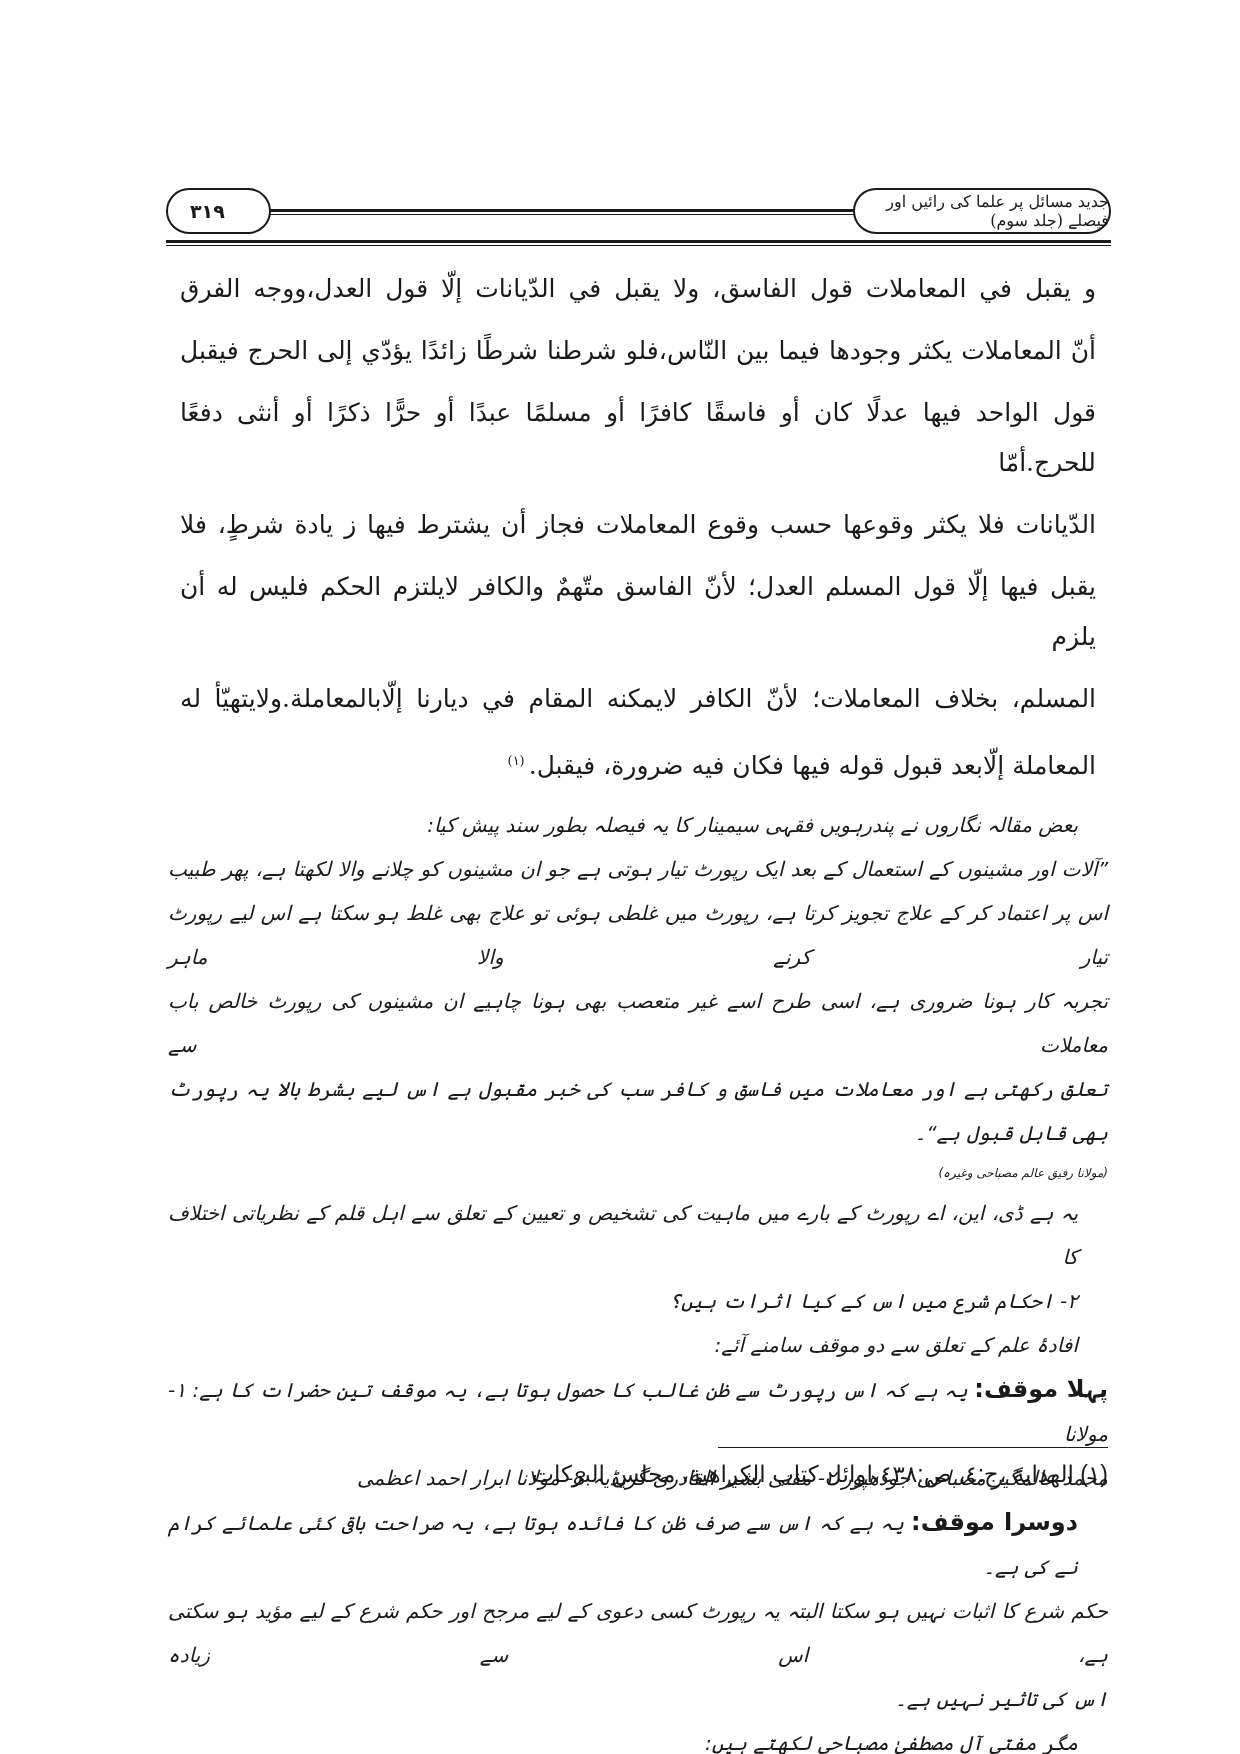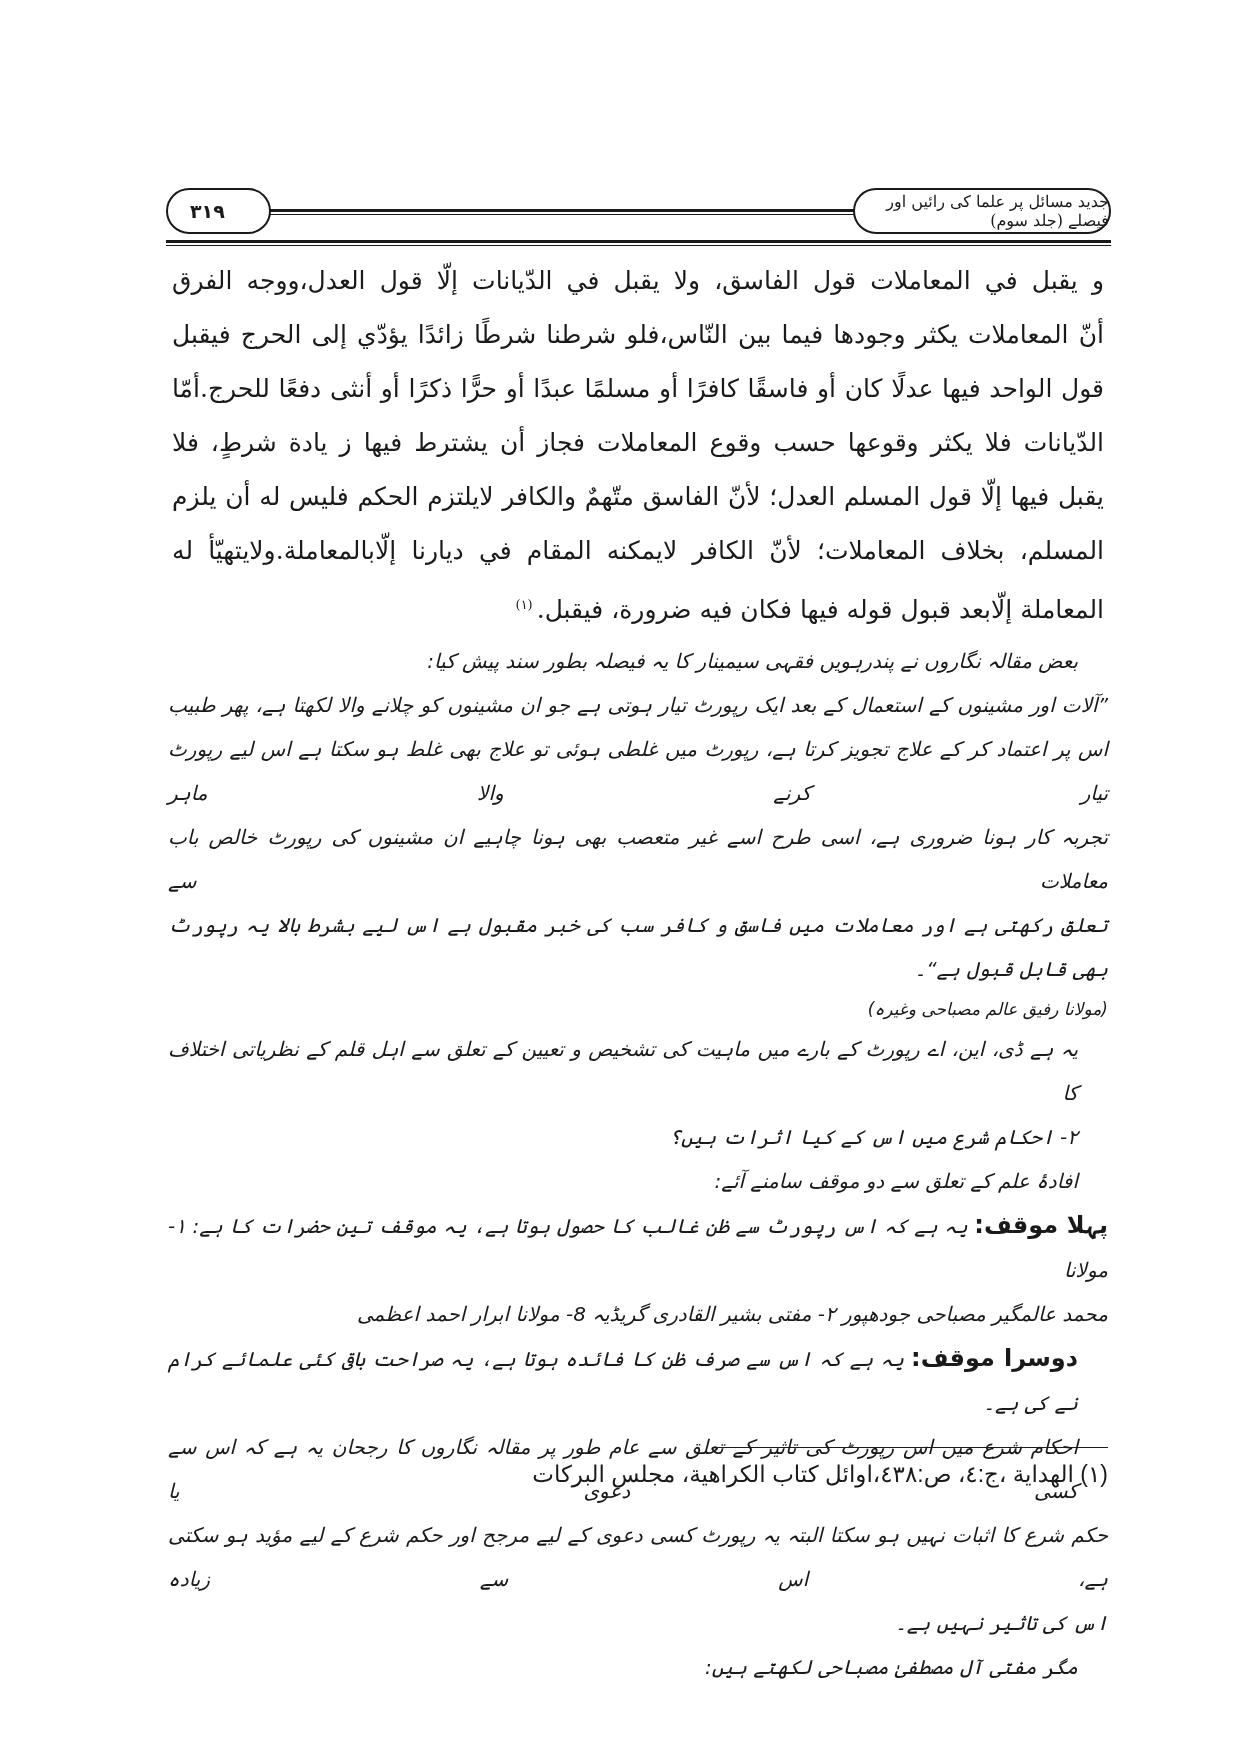--- a/index.html
+++ b/index.html
@@ -10,26 +10,26 @@
     .header { position: absolute; left: 150px; top: 188px; width: 945px; height: 52px; }
     .pill { position: absolute; top: 0; height: 46px; border: 2px solid #1a1a1a; border-radius: 24px; background: #fff; box-sizing: border-box; display: flex; align-items: center; z-index: 2; }
     .pill-page { left: 0; width: 105px; padding-left: 22px; font-family: "DejaVu Sans", sans-serif; font-size: 19px; font-weight: bold; }
     .pill-title { right: 0; width: 258px; justify-content: center; direction: rtl; font-family: "DejaVu Serif", serif; font-size: 16px; }
     .hdr-rule { position: absolute; left: 100px; right: 250px; top: 21px; height: 0; border-top: 3px solid #1a1a1a; border-bottom: 1.5px solid #1a1a1a; padding-top: 2px; }
     .hdr-rule2 { position: absolute; left: 0; right: 0; top: 52px; height: 0; border-top: 3px solid #1a1a1a; }
     .hdr-rule2b { position: absolute; left: 0; right: 0; top: 57px; height: 0; border-top: 1px solid #1a1a1a; }
 
     
     .content { position: absolute; left: 152px; top: 252px; width: 940px; direction: rtl; text-align: justify; }
-    .ar { font-family: "DejaVu Serif", serif; font-size: 25px; line-height: 50px; margin: 4px; text-align-last: justify; }
+    .ar { font-family: "DejaVu Serif", serif; font-size: 25px; line-height: 50px; margin: 12px; text-align-last: justify; }
     .ar.last { text-align-last: right; }
     .ur { font-family: "DejaVu Sans", sans-serif; font-size: 20px; line-height: 44px; margin: 0; font-style: italic; }
     .ur.j { text-align-last: justify; }
     .ur.indent { padding-right: 30px; }
-    .ur.small { font-size: 17px; line-height: 36px; }
+    .ur.small { font-size: 12px; line-height: 36px; }
     .ur.last { text-align-last: right; }
     .qa-row { display: flex; justify-content: flex-start; padding-right: 30px; font-family: "DejaVu Sans", sans-serif; font-size: 20px; line-height: 44px; font-style: italic; }
     .qa-row span { display: inline-block; margin-left: 39px; }
     .qa-row .q1 { width: 360px; }
     .bold-lead { font-weight: bold; font-style: normal; font-size: 24px; }
     sup.fn { font-size: 13px; vertical-align: super; margin-right: 4px; }
 
     
     .fn-rule { position: absolute; left: 702px; width: 390px; top: 1447px; border-top: 1.5px solid #1a1a1a; }
     .footnote { position: absolute; left: 300px; width: 792px; top: 1456px; direction: rtl; text-align: right; font-family: Liberation Sans, sans-serif; font-size: 23px; line-height: 36px; }
@@ -84,21 +84,20 @@
     <p class="ur last indent">افادۂ علم کے تعلق سے دو موقف سامنے آئے:</p>
 
     <div>
       <p class="ur j"><span class="bold-lead">پہلا موقف:</span> <span>یہ ہے کہ اس رپورٹ سے ظن غالب کا حصول ہوتا ہے، یہ موقف تین حضرات کا ہے: ۱- مولانا</span></p>
       <p class="ur last">محمد عالمگیر مصباحی جودھپور ۲- مفتی بشیر القادری گریڈیہ 8- مولانا ابرار احمد اعظمی</p>
     </div>
 
     <p class="ur last indent"><span class="bold-lead">دوسرا موقف:</span> <span>یہ ہے کہ اس سے صرف ظن کا فائدہ ہوتا ہے، یہ صراحت باقی کئی علمائے کرام نے کی ہے۔</span></p>
 
     <div>
-      <p class="ur j indent">احکام شرع میں اس رپورٹ کی تاثیر کے تعلق سے عام طور پر مقالہ نگاروں کا رجحان یہ ہے کہ اس سے کسی دعوی یا</p>
       <p class="ur j">حکم شرع کا اثبات نہیں ہو سکتا البتہ یہ رپورٹ کسی دعوی کے لیے مرجح اور حکم شرع کے لیے مؤید ہو سکتی ہے، اس سے زیادہ</p>
       <p class="ur last">اس کی تاثیر نہیں ہے۔</p>
     </div>
 
     <p class="ur last indent">مگر مفتی آل مصطفیٰ مصباحی لکھتے ہیں:</p>
   </div>
 
   <div class="fn-rule"></div>
   <div class="footnote">(۱) الهداية ،ج:٤، ص:٤٣٨،اوائل كتاب الكراهية، مجلس البركات</div>
 </div>

